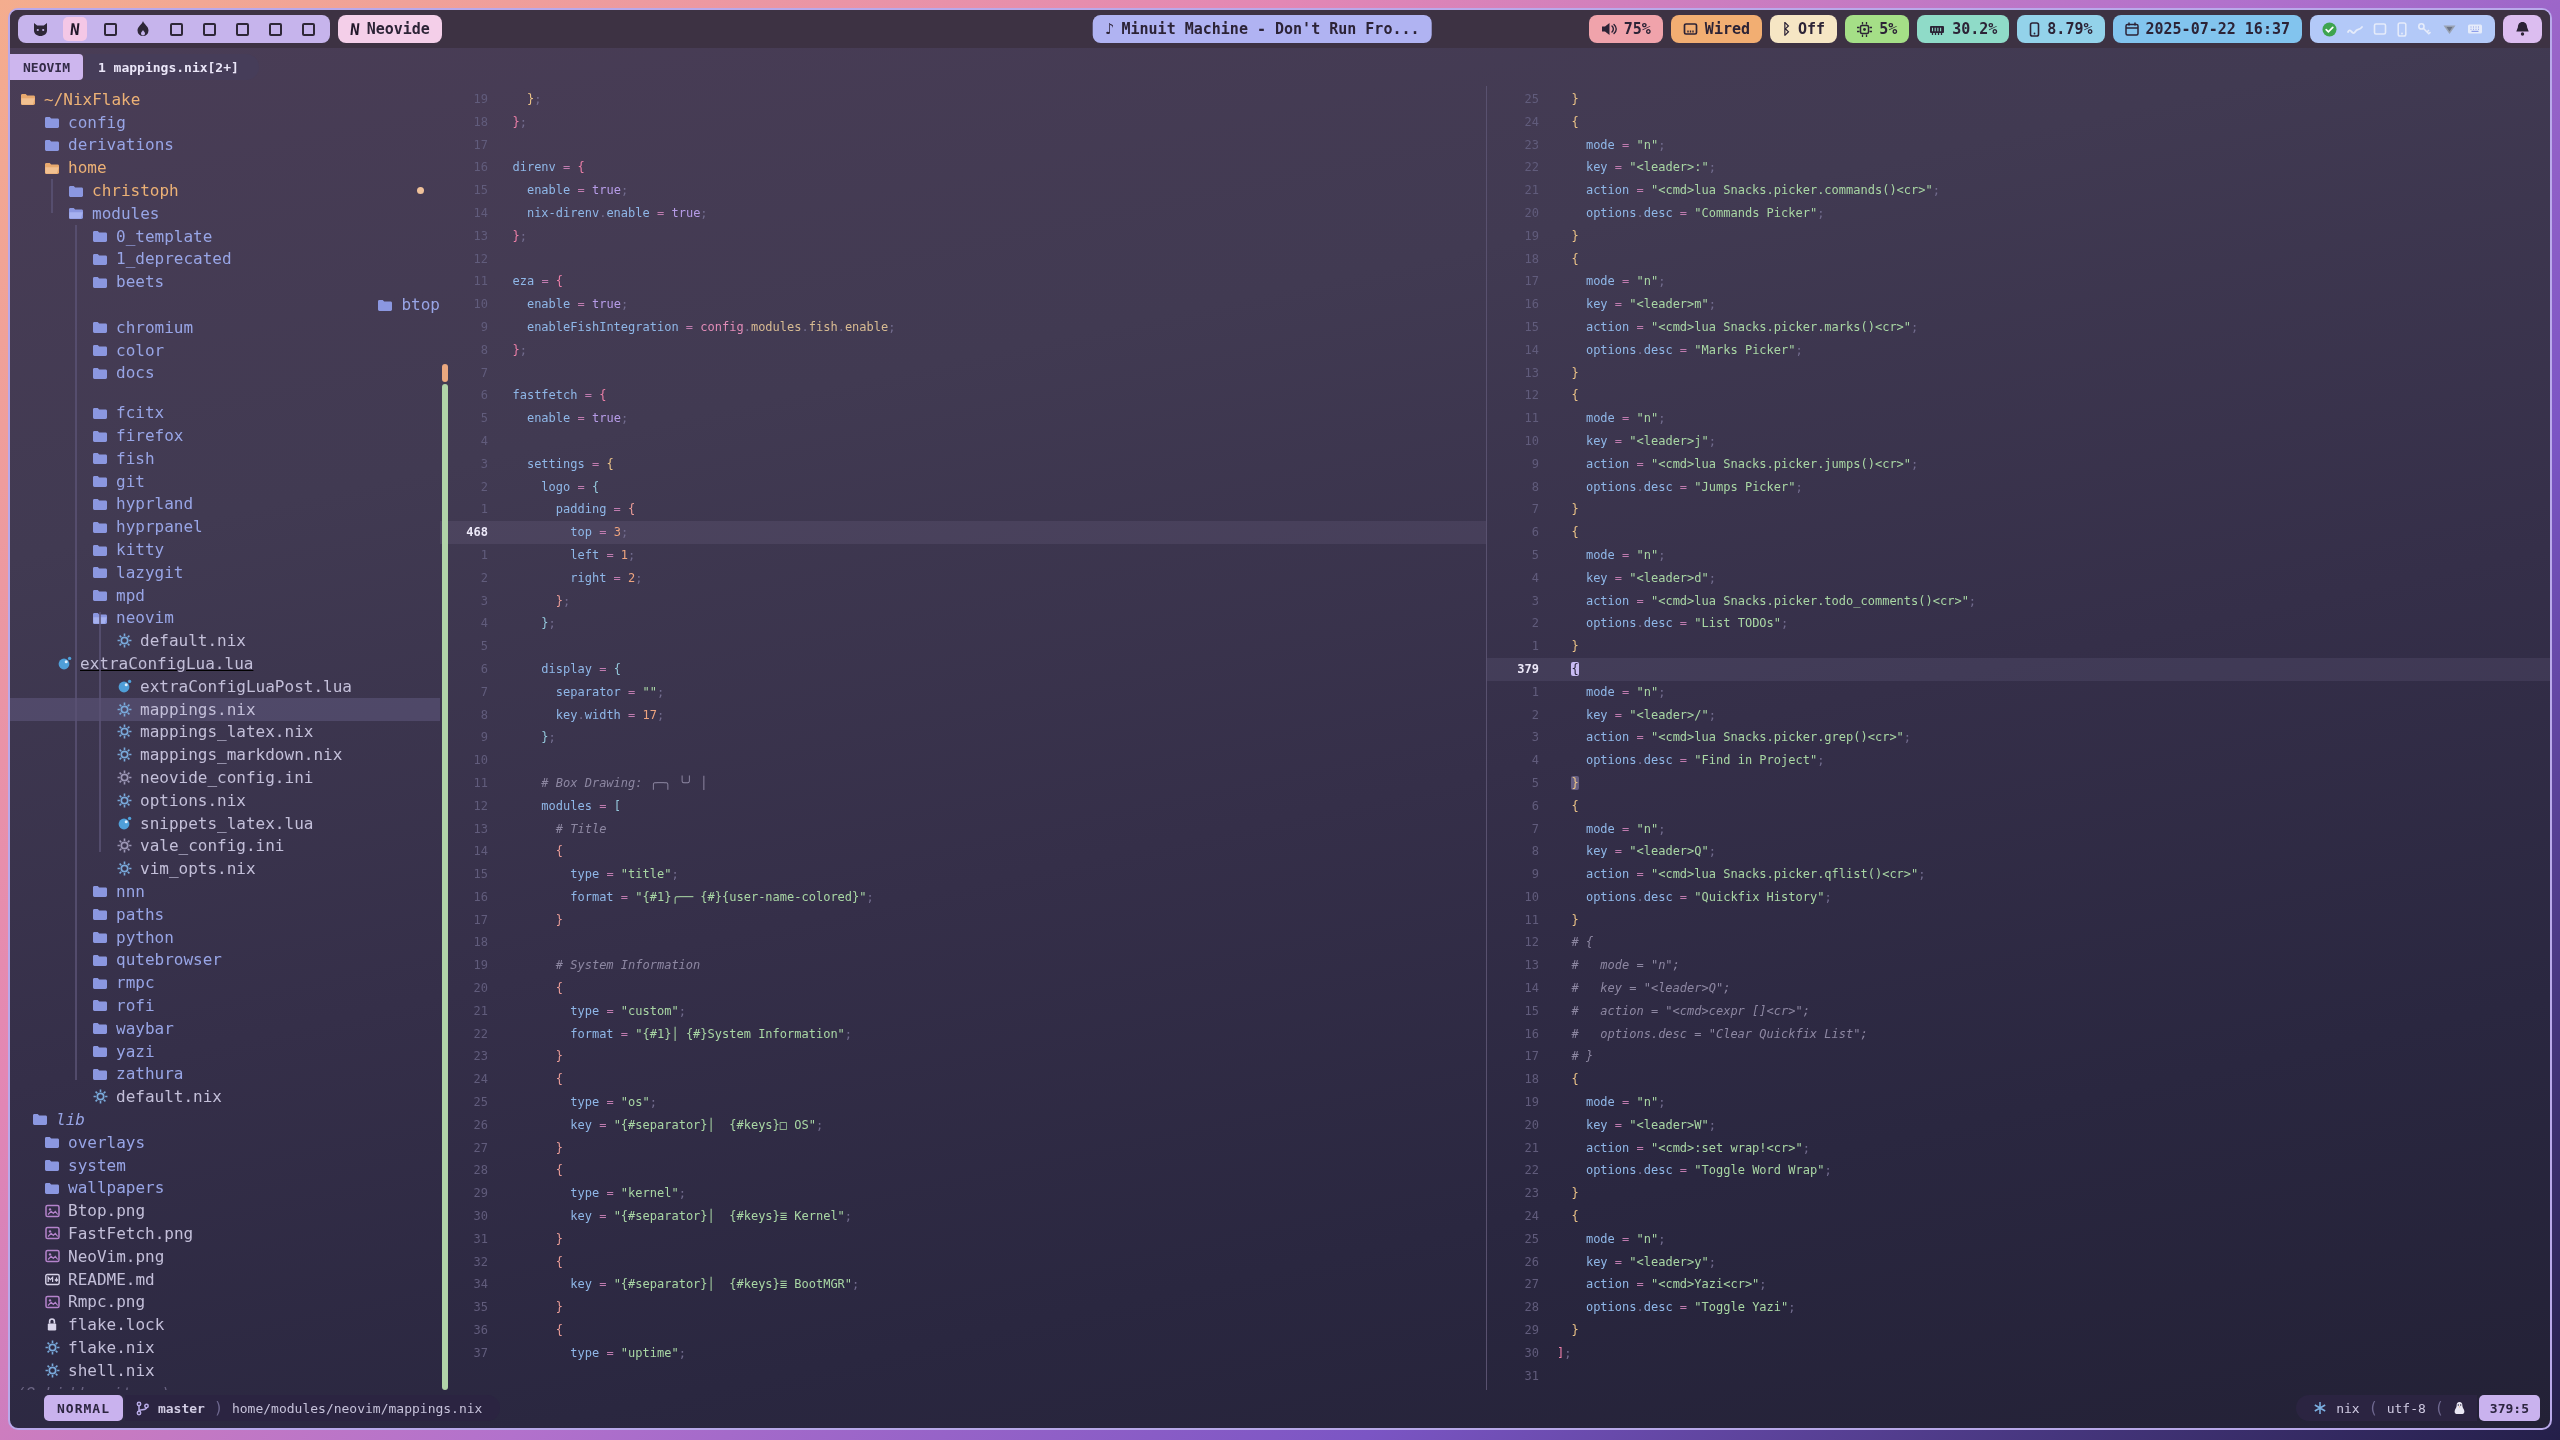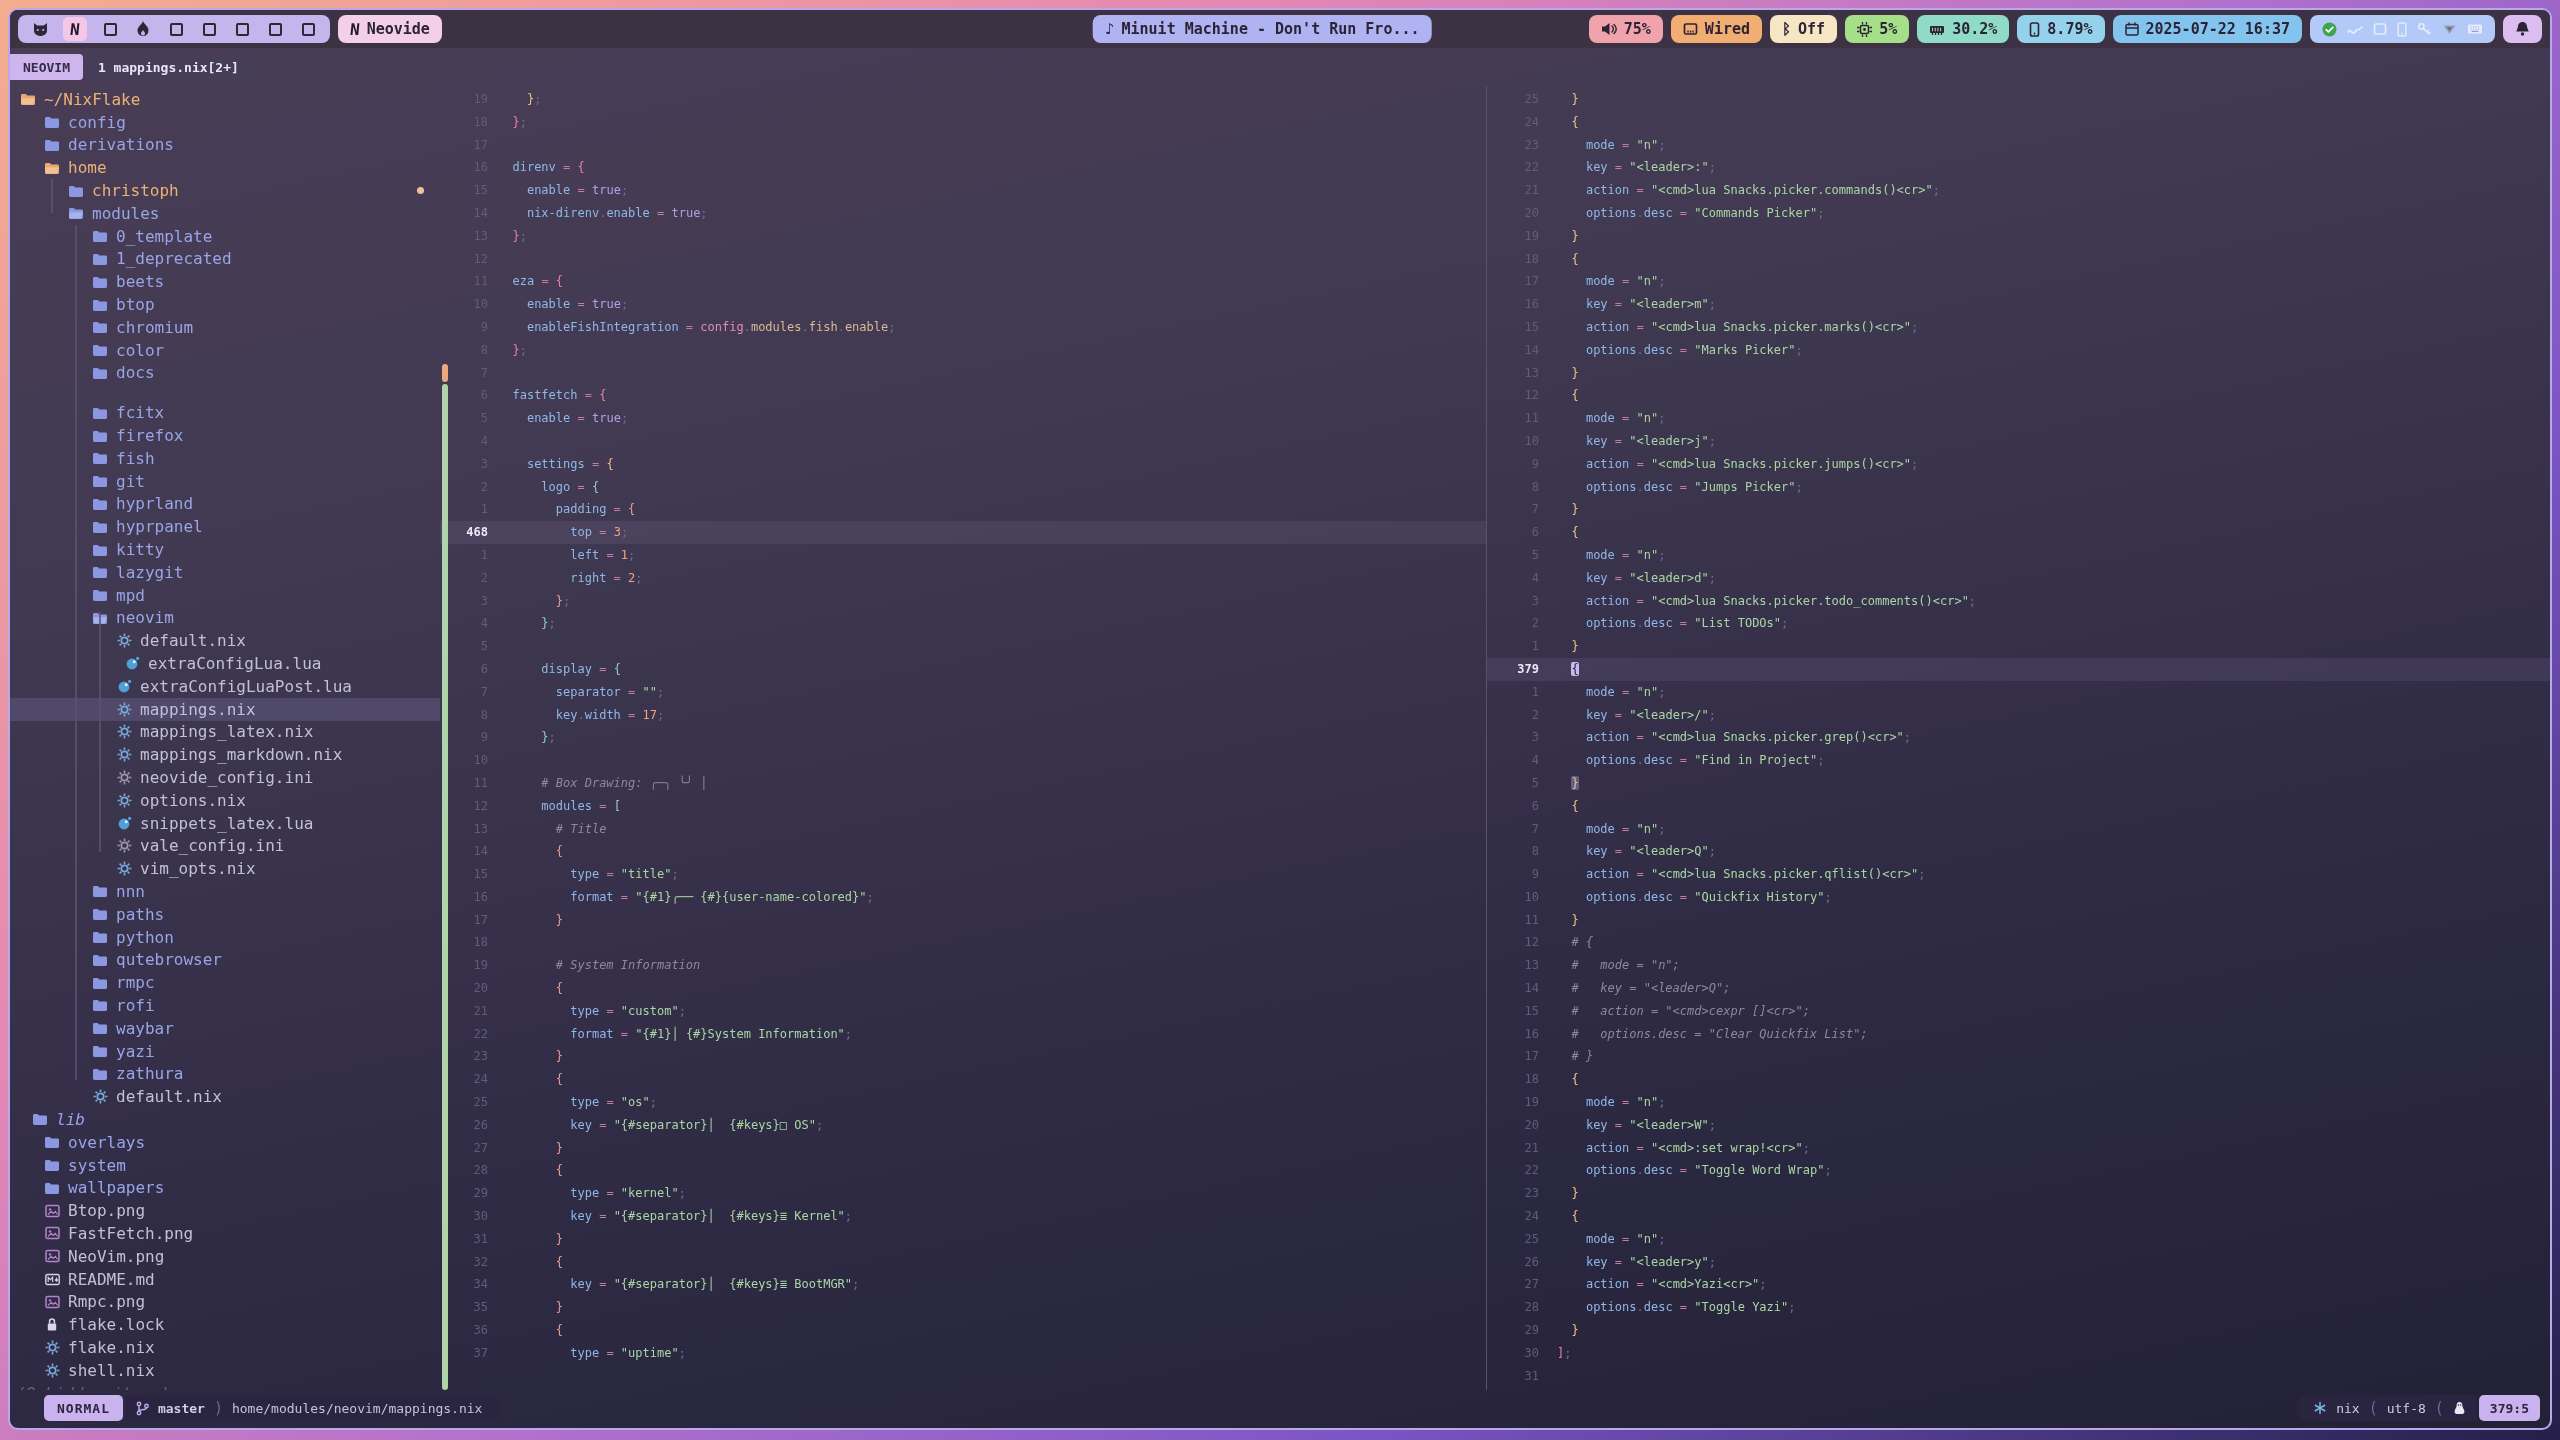--- a/index.html
+++ b/index.html
@@ -293,21 +293,21 @@
             <span class="t-dirlabel">1_deprecated</span>
           </div>
           <div class="trow" style="padding-left: 82px;">
             <span class="ticon">
               <svg width="16" height="14" viewBox="0 0 16 14">
                 <path d="M1 3.3c0-.8.6-1.4 1.4-1.4h3.3l1.5 1.6h6.4c.8 0 1.4.6 1.4 1.4v6.6c0 .8-.6 1.4-1.4 1.4H2.4A1.4 1.4 0 011 11.5z" fill="#8b97e0"></path>
               </svg>
             </span>
             <span class="t-dirlabel">beets</span>
           </div>
-          <div class="trow" style="padding-left: 82px;">
+          <div class="trow" style="padding-left: 82px; justify-content: flex-end;">
             <span class="ticon">
               <svg width="16" height="14" viewBox="0 0 16 14">
                 <path d="M1 3.3c0-.8.6-1.4 1.4-1.4h3.3l1.5 1.6h6.4c.8 0 1.4.6 1.4 1.4v6.6c0 .8-.6 1.4-1.4 1.4H2.4A1.4 1.4 0 011 11.5z" fill="#8b97e0"></path>
               </svg>
             </span>
             <span class="t-dirlabel">btop</span>
           </div>
           <div class="trow" style="padding-left: 82px;">
             <span class="ticon">
               <svg width="16" height="14" viewBox="0 0 16 14">
@@ -417,21 +417,21 @@
             <span class="ticon">
               <svg width="15" height="15" viewBox="0 0 14 14">
                 <circle cx="7" cy="7" r="3" fill="none" stroke="#79a9da" stroke-width="1.6"></circle>
                 <g stroke="#79a9da" stroke-width="1.5">
                   <path d="M7 .5v2.2M7 11.3v2.2M.5 7h2.2M11.3 7h2.2M2.4 2.4l1.6 1.6M10 10l1.6 1.6M2.4 11.6L4 10M10 4l1.6-1.6"></path>
                 </g>
               </svg>
             </span>
             <span class="t-filelabel">default.nix</span>
           </div>
-          <div class="trow" style="padding-left: 114px;">
+          <div class="trow" style="padding-left: 46px; text-decoration: underline;">
             <span class="ticon">
               <svg width="15" height="15" viewBox="0 0 15 15">
                 <circle cx="7" cy="8" r="5.4" fill="#4f9fd8"></circle>
                 <circle cx="12.6" cy="2.4" r="1.7" fill="#4f9fd8"></circle>
                 <circle cx="9.2" cy="5.8" r="1.5" fill="#ddeefc"></circle>
               </svg>
             </span>
             <span class="t-filelabel">extraConfigLua.lua</span>
           </div>
           <div class="trow" style="padding-left: 106px;">

